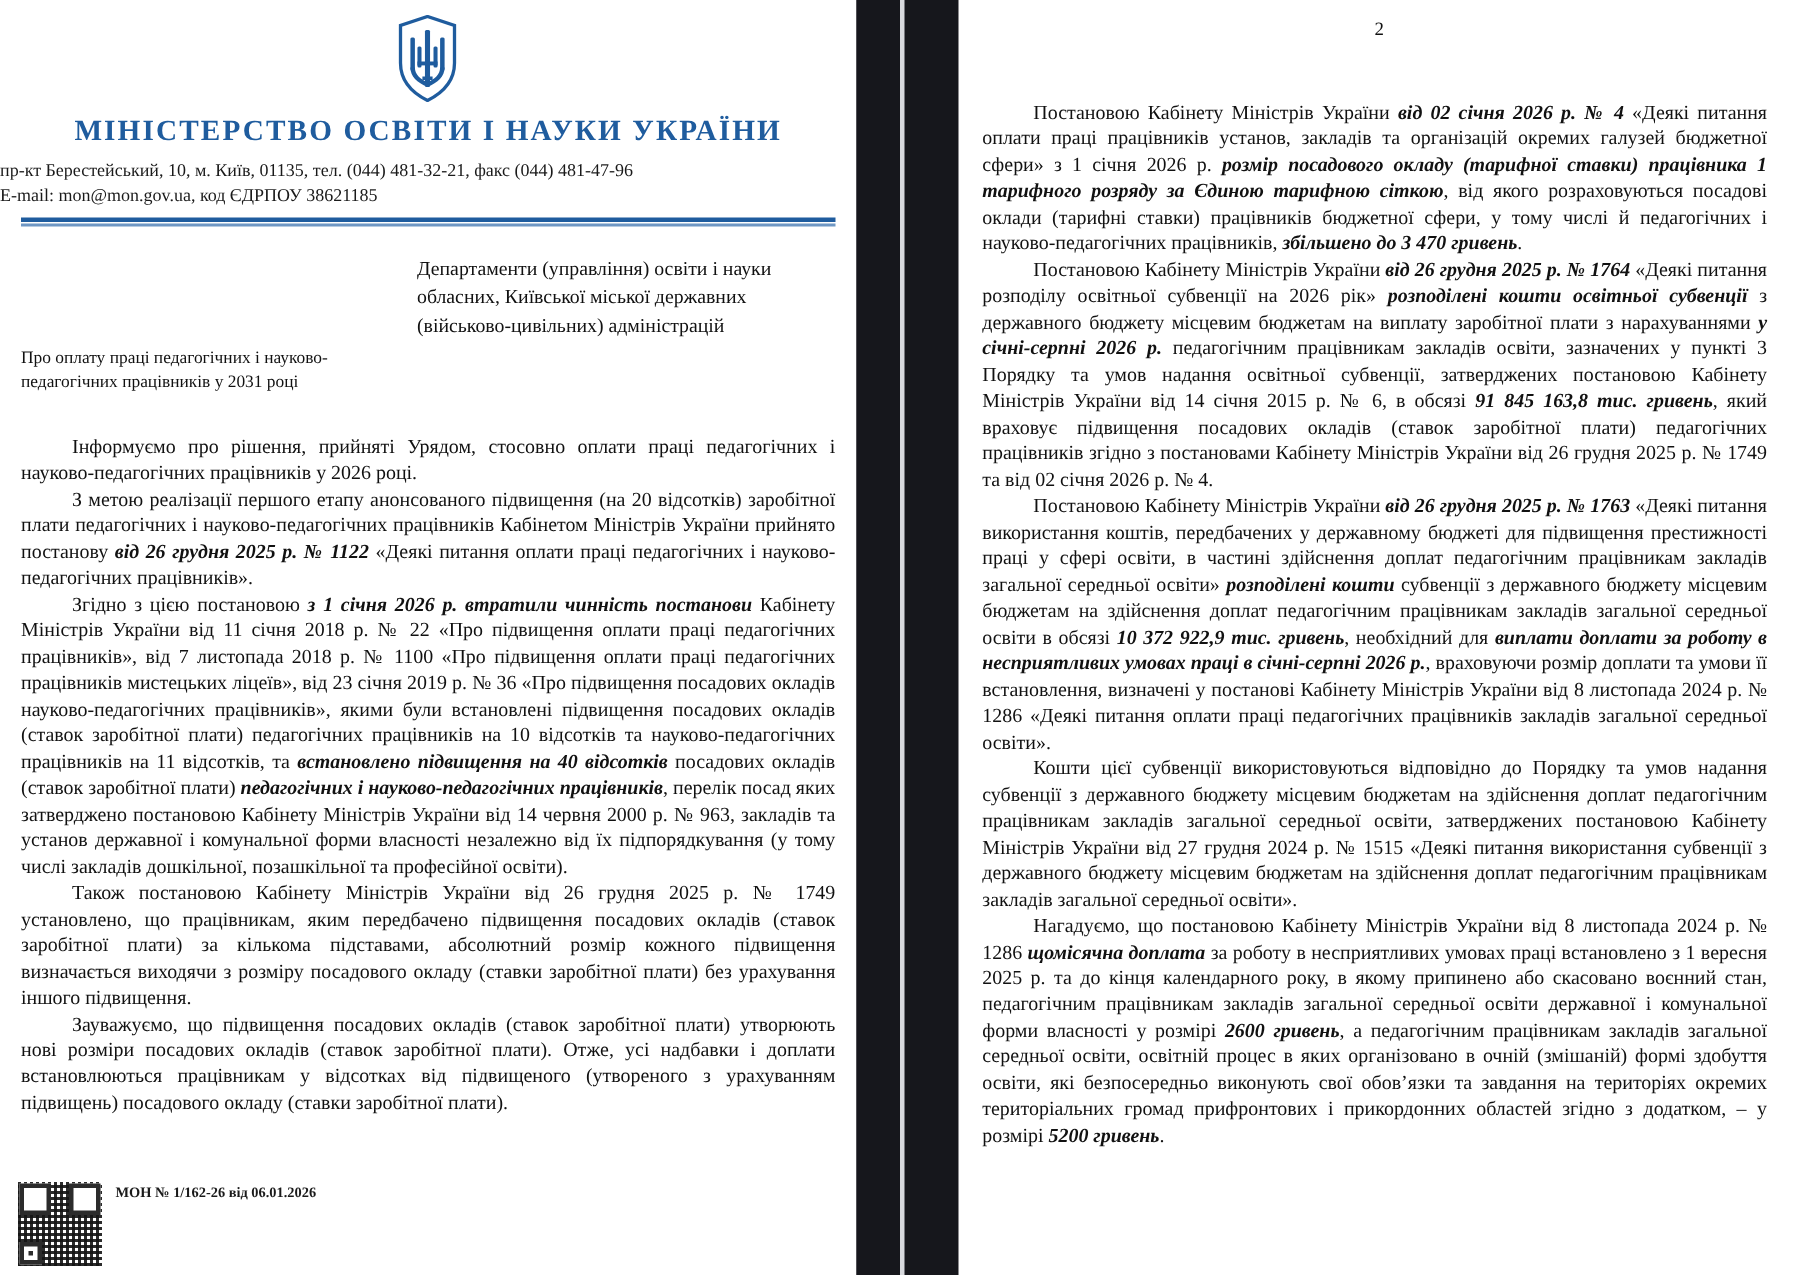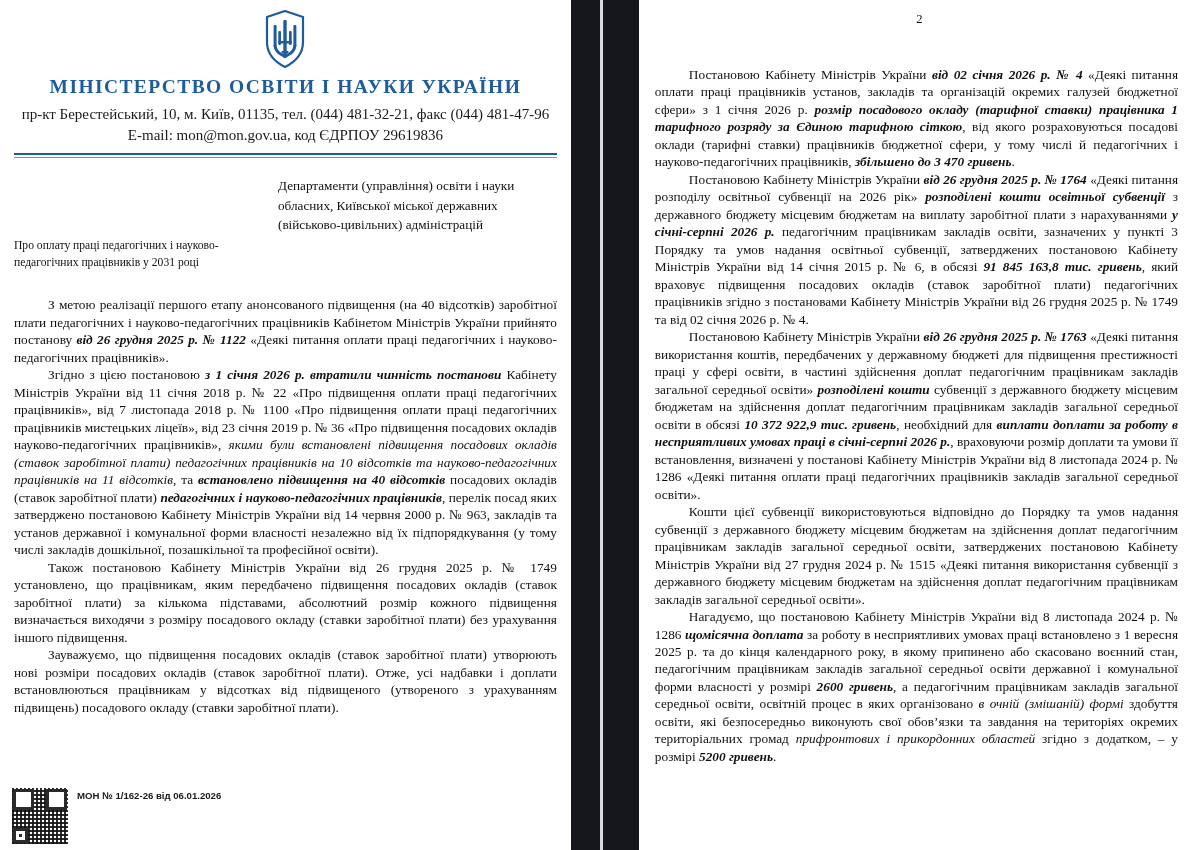--- a/index.html
+++ b/index.html
@@ -39,22 +39,22 @@
   .ministry-title {
     text-align: center;
     color: #1f5c9e;
     font-weight: bold;
     font-size: 19.5px;
     letter-spacing: 1.4px;
     margin-top: 4px;
     font-family: "Liberation Serif", serif;
   }
   .contact {
-    text-align: center;
-    font-size: 15px;
+    text-align: left;
+    font-size: 12px;
     color: #1a1a1a;
     line-height: 1.42;
     margin-top: 6px;
   }
   .rule-wrap { padding: 0 14px; margin-top: 6px; }
   .rule-top { height: 2.6px; background: #1f5c9e; }
   .rule-bot { height: 1.6px; background: #6f97c4; margin-top: 1.6px; }
 
   
   .addr-row {
@@ -95,21 +95,21 @@
     line-height: 1.315;
     color: #111;
     text-align: justify;
     text-justify: inter-word;
     margin-top: 17px;
   }
   .body-2 p { margin: 0; text-indent: 34px; }
 
   b, .bi { font-weight: bold; }
   .bi { font-style: italic; }
-  .i { font-style: italic; }
+  .i { }
 
   .pageno {
     text-align: center;
     font-size: 12.6px;
     color: #111;
     padding-top: 12px;
     padding-bottom: 22px;
   }
 
   
@@ -137,21 +137,21 @@
     border: 3px solid #1a1a1a;
     background: #fff;
   }
   .qr::before { left: 1px; top: 1px; }
   .qr::after  { right: 1px; top: 1px; }
   .qr .eye    { left: 1px; bottom: 1px; }
   .qr .eye::after {
     content: ""; position: absolute; left: 3px; top: 3px;
     width: 3px; height: 3px; background: #1a1a1a;
   }
-  .sig-text { font-family: Liberation Sans, sans-serif; padding-top: 2px; }
+  .sig-text { font-family: Liberation Serif, serif; padding-top: 2px; }
   .sig-head { font-size: 9.6px; font-weight: bold; color: #1a1a1a; }
   .sig-head .num { font-weight: bold; }
   .sig-lines { margin-top: 11px; font-size: 8.4px; line-height: 1.5; color: #2a2a2a; }
 </style>
 </head>
 <body>
 
 <div id="viewer">
 
   <div class="page" id="page-1">
@@ -171,35 +171,36 @@
             <path d="M17.6 41 h6.8 v2.4 h-6.8 z"></path>
           </g>
         </svg>
       </span>
     </div>
 
     <div class="ministry-title">МІНІСТЕРСТВО ОСВІТИ І НАУКИ УКРАЇНИ</div>
 
     <div class="contact">
       <div>пр-кт Берестейський, 10, м. Київ, 01135, тел. (044) 481-32-21, факс (044) 481-47-96</div>
-      <div>E-mail: mon@mon.gov.ua, код ЄДРПОУ 29619836</div>
+      <div>E-mail: mon@mon.gov.ua, код ЄДРПОУ 38621185</div>
     </div>
 
     <div class="rule-wrap">
       <div class="rule-top"></div>
       <div class="rule-bot"></div>
     </div>
 
     <div class="addr-row">
       <div class="addressee">Департаменти (управління) освіти і науки обласних, Київської міської державних (військово-цивільних) адміністрацій</div>
       <div class="subject">Про оплату праці педагогічних і науково-педагогічних працівників у 2031 році</div>
     </div>
 
     <div class="body-1">
-      <p><span>З метою реалізації першого етапу анонсованого підвищення (на 40 відсотків) заробітної плати педагогічних і науково-педагогічних працівників Кабінетом Міністрів України прийнято постанову </span><span class="bi">від 26 грудня 2025 р. № 1122</span><span> «Деякі питання оплати праці педагогічних і науково-педагогічних працівників».</span></p>
+      <p><span>Інформуємо про рішення, прийняті Урядом, стосовно оплати праці педагогічних і науково-педагогічних працівників у 2026 році.</span></p>
+      <p><span>З метою реалізації першого етапу анонсованого підвищення (на 20 відсотків) заробітної плати педагогічних і науково-педагогічних працівників Кабінетом Міністрів України прийнято постанову </span><span class="bi">від 26 грудня 2025 р. № 1122</span><span> «Деякі питання оплати праці педагогічних і науково-педагогічних працівників».</span></p>
       <p><span>Згідно з цією постановою </span><span class="bi">з 1 січня 2026 р. втратили чинність постанови</span><span> Кабінету Міністрів України від 11 січня 2018 р. № 22 «Про підвищення оплати праці педагогічних працівників», від 7 листопада 2018 р. № 1100 «Про підвищення оплати праці педагогічних працівників мистецьких ліцеїв», від 23 січня 2019 р. № 36 «Про підвищення посадових окладів науково-педагогічних працівників», </span><span class="i">якими були встановлені підвищення посадових окладів (ставок заробітної плати) педагогічних працівників на 10 відсотків та науково-педагогічних працівників на 11 відсотків</span><span>, та </span><span class="bi">встановлено підвищення на 40 відсотків</span><span> посадових окладів (ставок заробітної плати) </span><span class="bi">педагогічних і науково-педагогічних працівників</span><span>, перелік посад яких затверджено постановою Кабінету Міністрів України від 14 червня 2000 р. № 963, закладів та установ державної і комунальної форми власності незалежно від їх підпорядкування (у тому числі закладів дошкільної, позашкільної та професійної освіти).</span></p>
       <p><span>Також постановою Кабінету Міністрів України від 26 грудня 2025 р. № 1749 установлено, що працівникам, яким передбачено підвищення посадових окладів (ставок заробітної плати) за кількома підставами, абсолютний розмір кожного підвищення визначається виходячи з розміру посадового окладу (ставки заробітної плати) без урахування іншого підвищення.</span></p>
       <p><span>Зауважуємо, що підвищення посадових окладів (ставок заробітної плати) утворюють нові розміри посадових окладів (ставок заробітної плати). Отже, усі надбавки і доплати встановлюються працівникам у відсотках від підвищеного (утвореного з урахуванням підвищень) посадового окладу (ставки заробітної плати).</span></p>
     </div>
 
     <div class="sig">
       <div class="qr">
           <span class="eye"></span>
         </div>
       <div class="sig-text">

